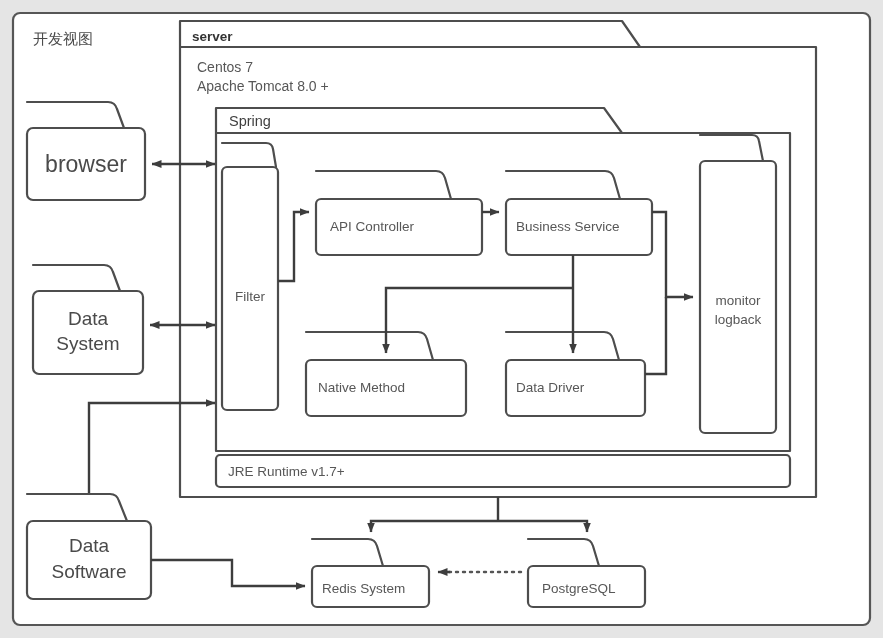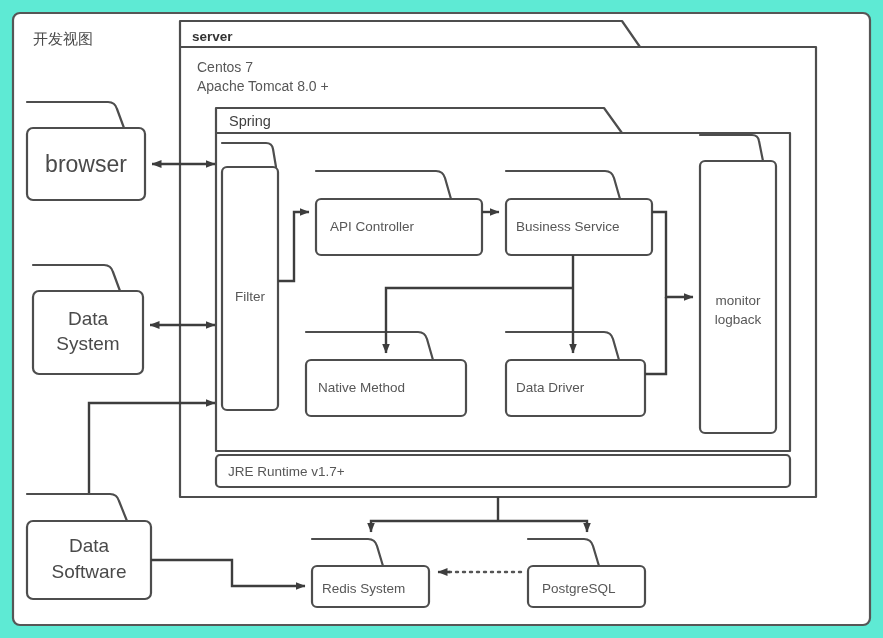--- a/index.html
+++ b/index.html
@@ -10,21 +10,21 @@
   body {
     font-family: "Liberation Sans", "DejaVu Sans", sans-serif;
     width: 883px;
     height: 638px;
     overflow: hidden;
   }
   #diagram-root {
     position: relative;
     width: 883px;
     height: 638px;
-    background: #5eead4;
+    background: #e5e5e5;
   }
   svg#canvas {
     position: absolute;
     left: 0;
     top: 0;
     width: 883px;
     height: 638px;
     display: block;
   }
   .node-shape {

